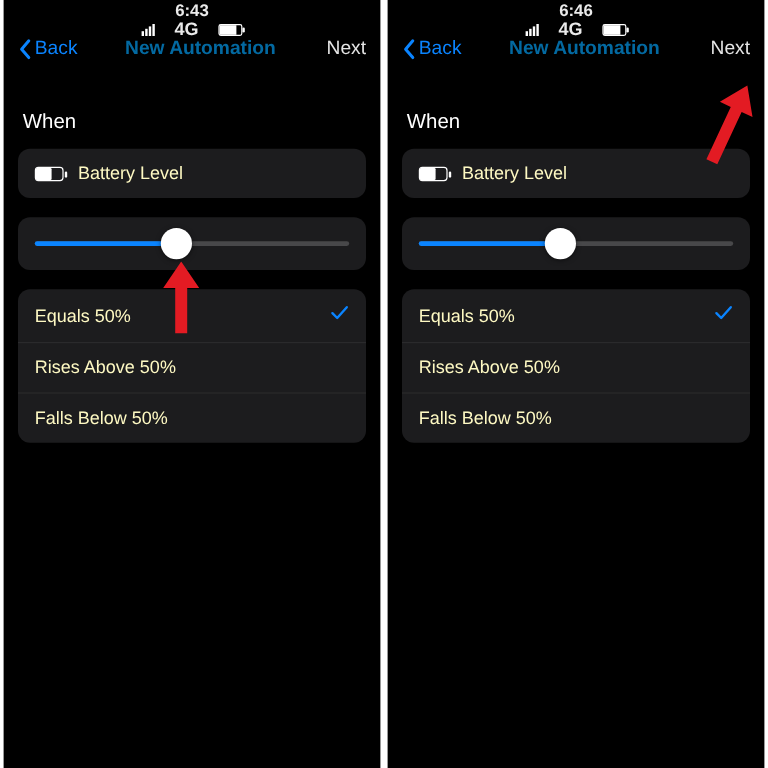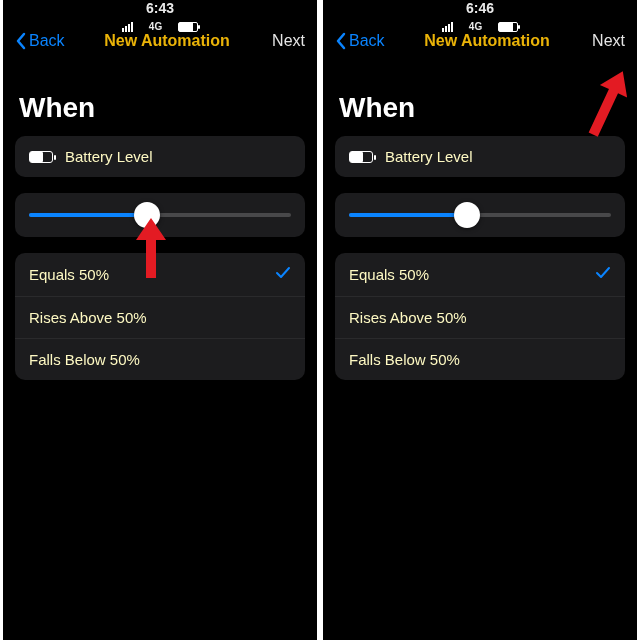--- a/index.html
+++ b/index.html
@@ -19,41 +19,41 @@
     overflow: hidden;
   }
   .status-bar {
     height: 32px;
     display: flex; align-items: center; justify-content: space-between;
     padding: 0 14px;
     font-size: 14px; font-weight: 600;
     color: #eaeaea;
     flex-direction: column;
   }
-  .status-right { display: flex; align-items: center; gap: 16px; font-size: 10px; }
+  .status-right { display: flex; align-items: center; gap: 16px; font-size: 15px; }
   .sig { display: inline-flex; align-items: flex-end; gap: 1px; }
   .sig span { width: 2px; background: #fff; display: inline-block; }
   .sig span:nth-child(1){height:4px}.sig span:nth-child(2){height:6px}
   .sig span:nth-child(3){height:8px}.sig span:nth-child(4){height:10px}
   .bat { width: 20px; height: 10px; border: 1px solid #fff; border-radius: 2px; position: relative; }
   .bat::after { content:""; width:2px; height:4px; background:#fff; position:absolute; right:-3px; top:2px; border-radius:1px;}
   .bat i { display:block; width: 14px; height: 100%; background:#fff; }
 
   .nav {
     height: 42px;
     display: flex; align-items: flex-start; justify-content: space-between;
     padding: 0 12px;
   }
   .nav-back { color: #0a84ff; display: flex; align-items: center; font-size: 16px; cursor: pointer; }
   .nav-back svg { margin-right: 2px; }
-  .nav-title { color: #eab308; font-size: 16px; font-weight: 600; position:absolute; left:14px; right:0; text-align:center; pointer-events:none;}
+  .nav-title { color: #0369a1; font-size: 16px; font-weight: 600; position:absolute; left:14px; right:0; text-align:center; pointer-events:none;}
   .nav-next { color: #e5e5e5; font-size: 16px; cursor: pointer; }
 
   .content { padding: 8px 12px; }
-  .section-header { font-size: 28px; font-weight: 700; margin: 10px 4px 12px; }
+  .section-header { font-size: 17px; font-weight: 400; margin: 10px 4px 12px; }
 
   .card {
     background: #1c1c1e;
     border-radius: 10px;
     overflow: hidden;
   }
   .row {
     display: flex; align-items: center;
     padding: 12px 14px;
     font-size: 15px;

